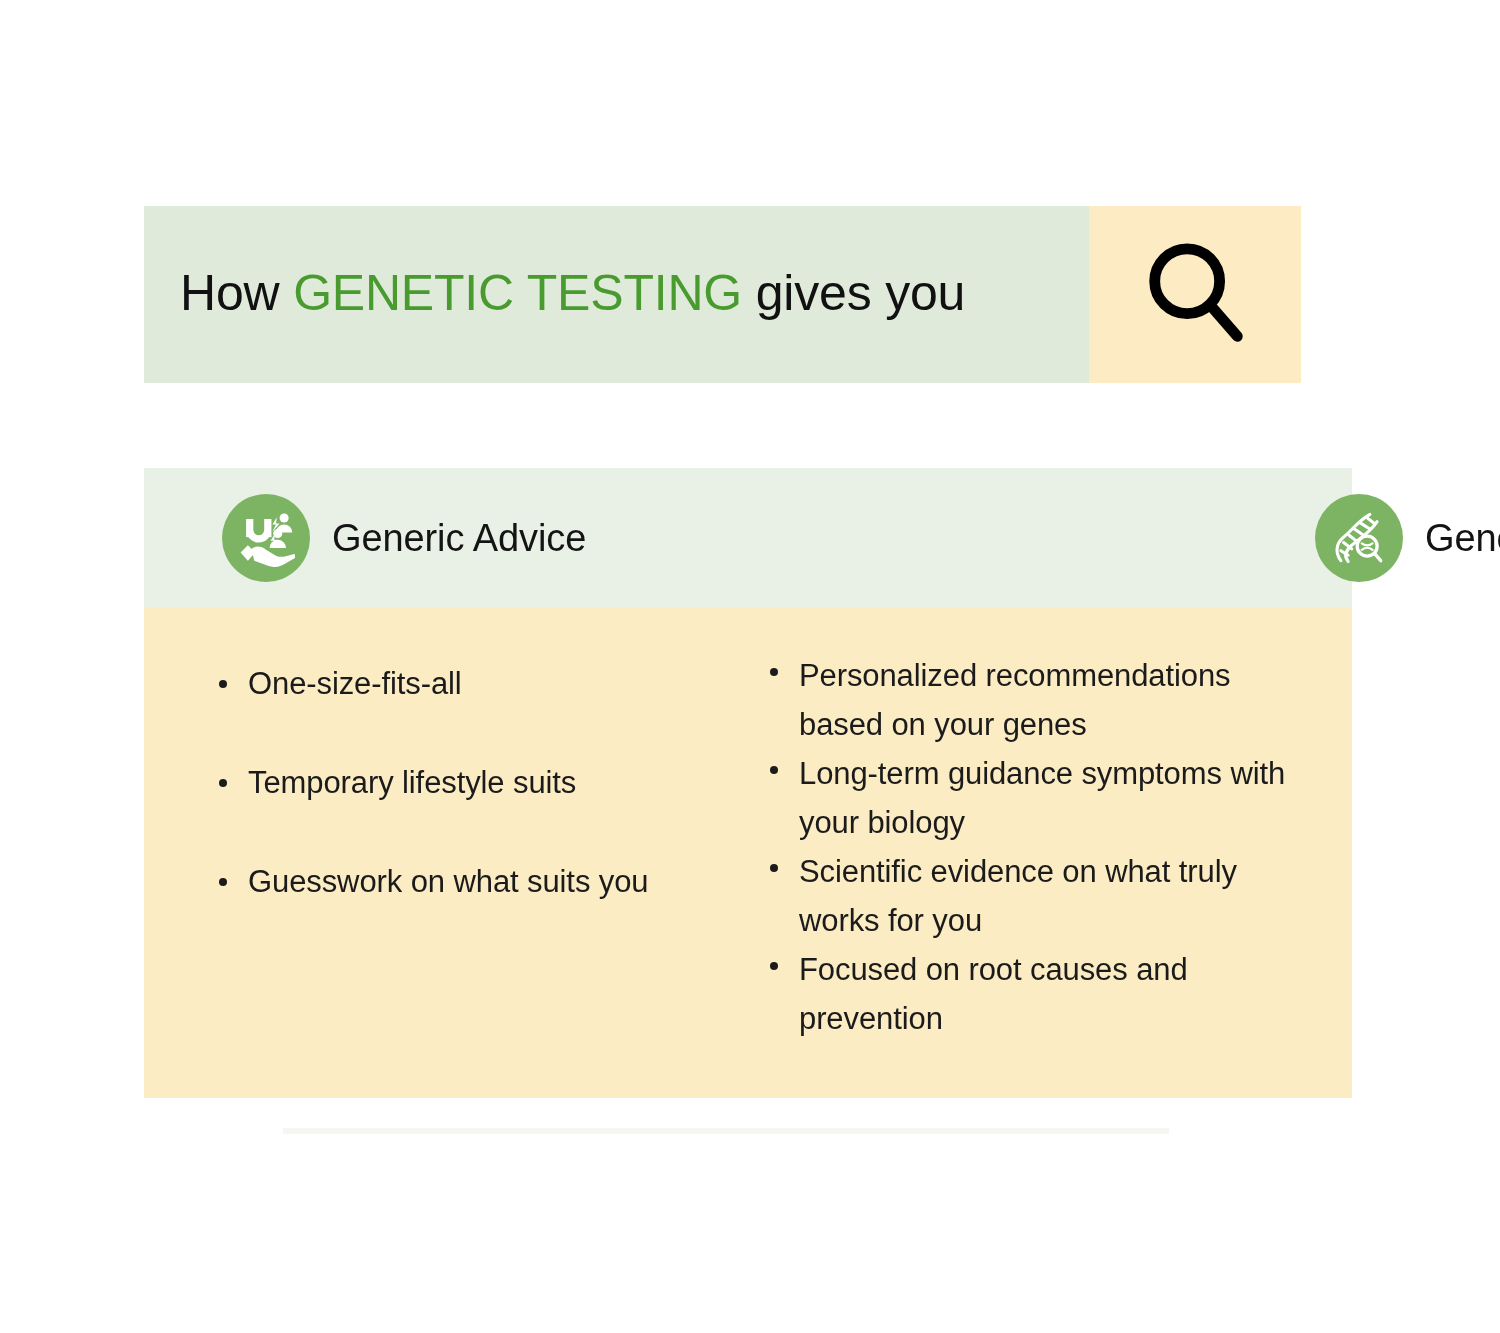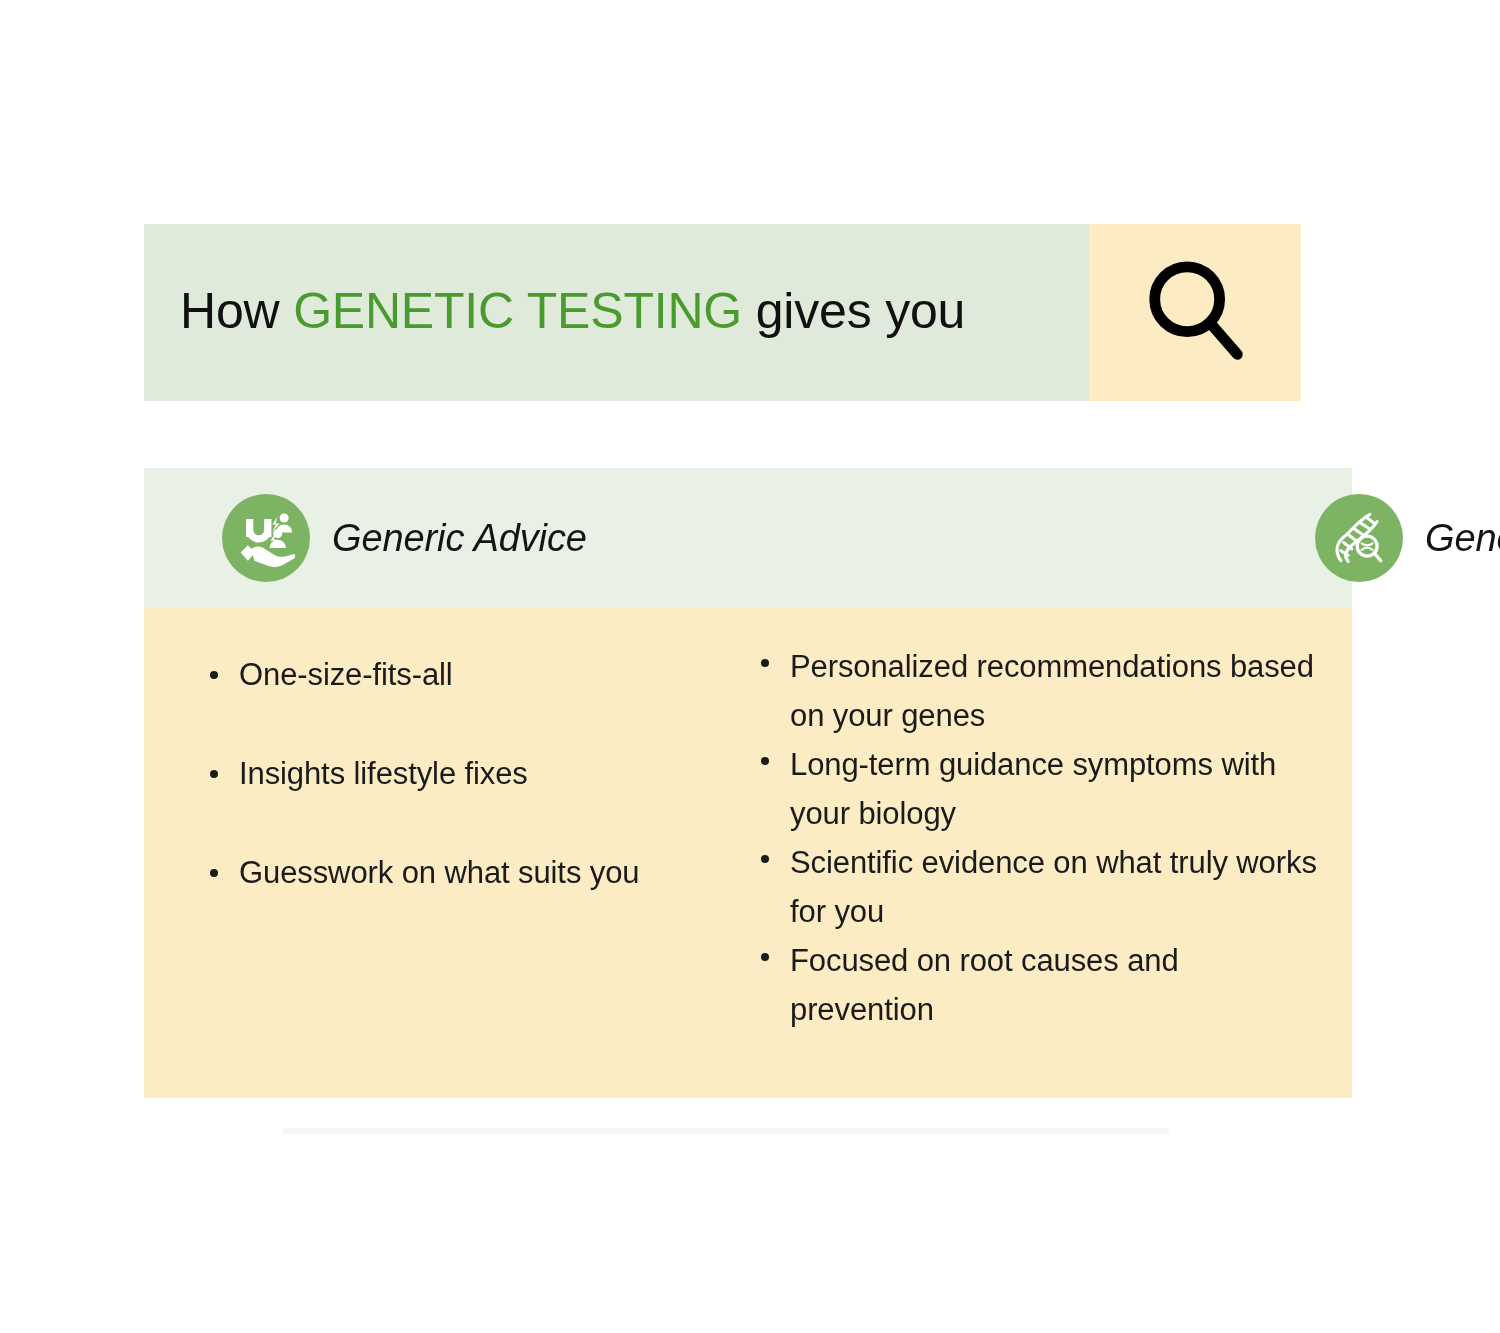--- a/index.html
+++ b/index.html
@@ -19,21 +19,21 @@
   .canvas {
     position: relative;
     width: 1500px;
     height: 1333px;
   }
 
   
   .header-band {
     position: absolute;
     left: 144px;
-    top: 224px;
+    top: 206px;
     width: 1157px;
     height: 177px;
     display: flex;
     flex-direction: row;
     align-items: stretch;
   }
   .header-title-block {
     width: 945px;
     background: #dfeadb;
     display: flex;
@@ -108,32 +108,31 @@
   }
   .badge svg { display: block; }
 
   .head-label {
     font-size: 38px;
     font-weight: 500;
     color: #141414;
     margin-left: 22px;
     white-space: nowrap;
     letter-spacing: -0.1px;
-    font-style: italic;
   }
 
   .body-cell {
     box-sizing: border-box;
   }
   .body-cell.left  { width: 588px; padding: 42px 0 0 61px; }
   .body-cell.right { width: 620px; padding: 30px 20px 12px 24px; }
 
   ul.bullets {
     list-style: none;
-    margin: 4px;
+    margin: 13px;
     padding: 0;
   }
   ul.bullets li {
     position: relative;
     padding-left: 30px;
     font-size: 31px;
     color: #1b1b1b;
     letter-spacing: -0.1px;
   }
   ul.bullets li::before {
@@ -248,21 +247,21 @@
         <span class="head-label">Genetic Insights</span>
       </div>
 
     </div>
 
     <div class="compare-body">
 
       <div class="body-cell left">
         <ul class="bullets loose">
           <li>One-size-fits-all</li>
-          <li>Insights lifestyle fixes</li>
+          <li>Temporary lifestyle suits</li>
           <li>Guesswork on what suits you</li>
         </ul>
       </div>
 
       <div class="body-cell right">
         <ul class="bullets tight">
           <li>Personalized recommendations based on your genes</li>
           <li>Long-term guidance symptoms with your biology</li>
           <li>Scientific evidence on what truly works for you</li>
           <li>Focused on root causes and prevention</li>

